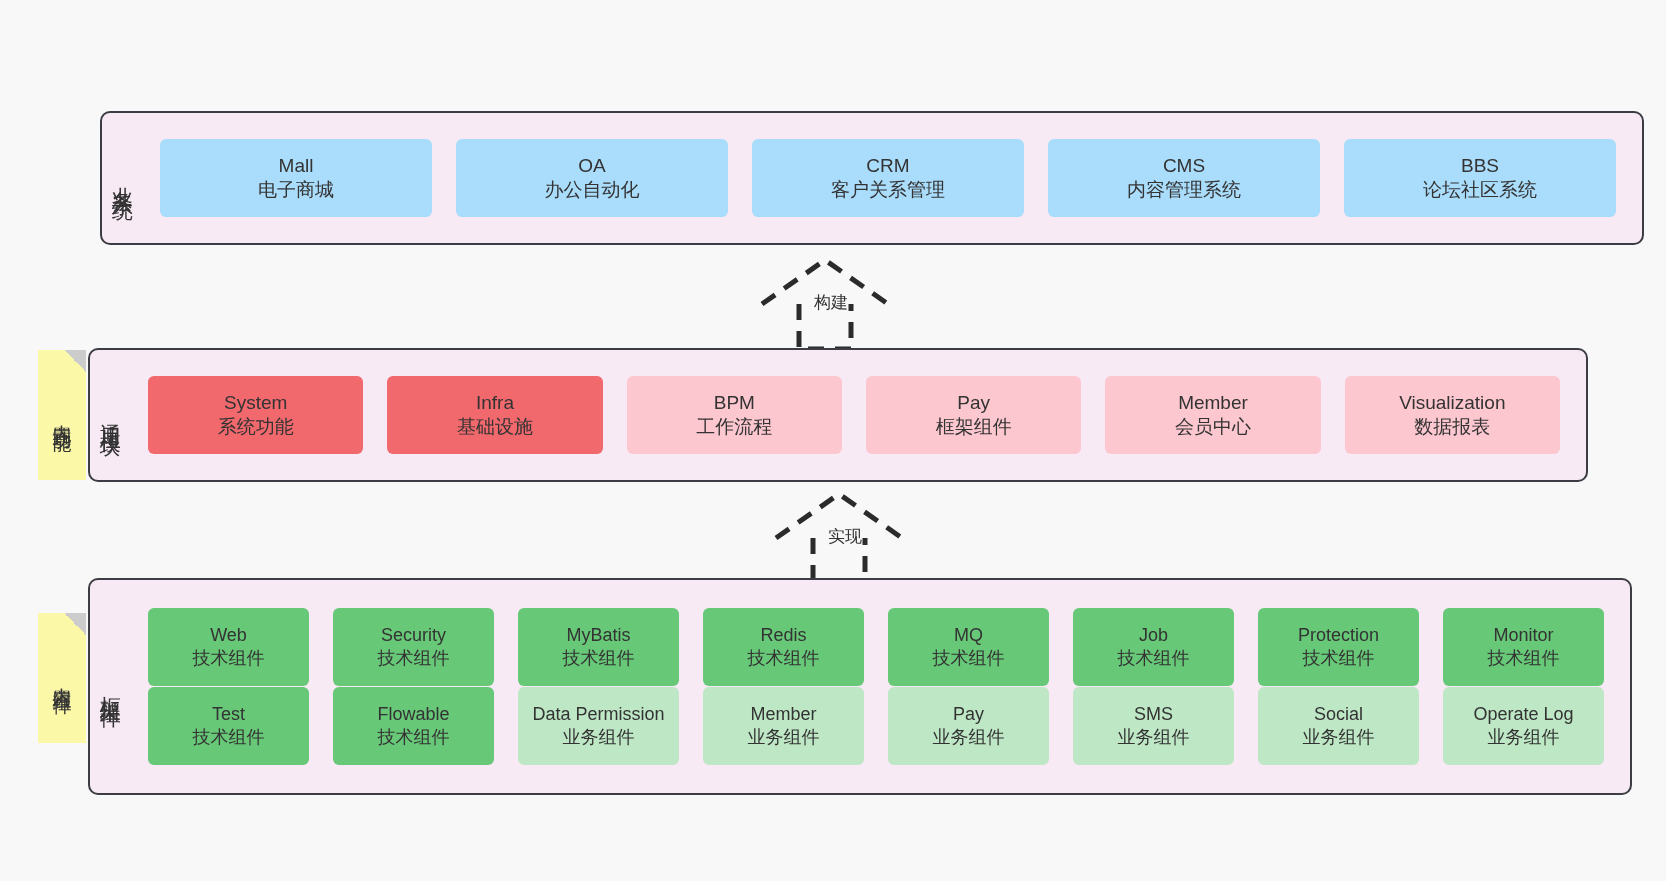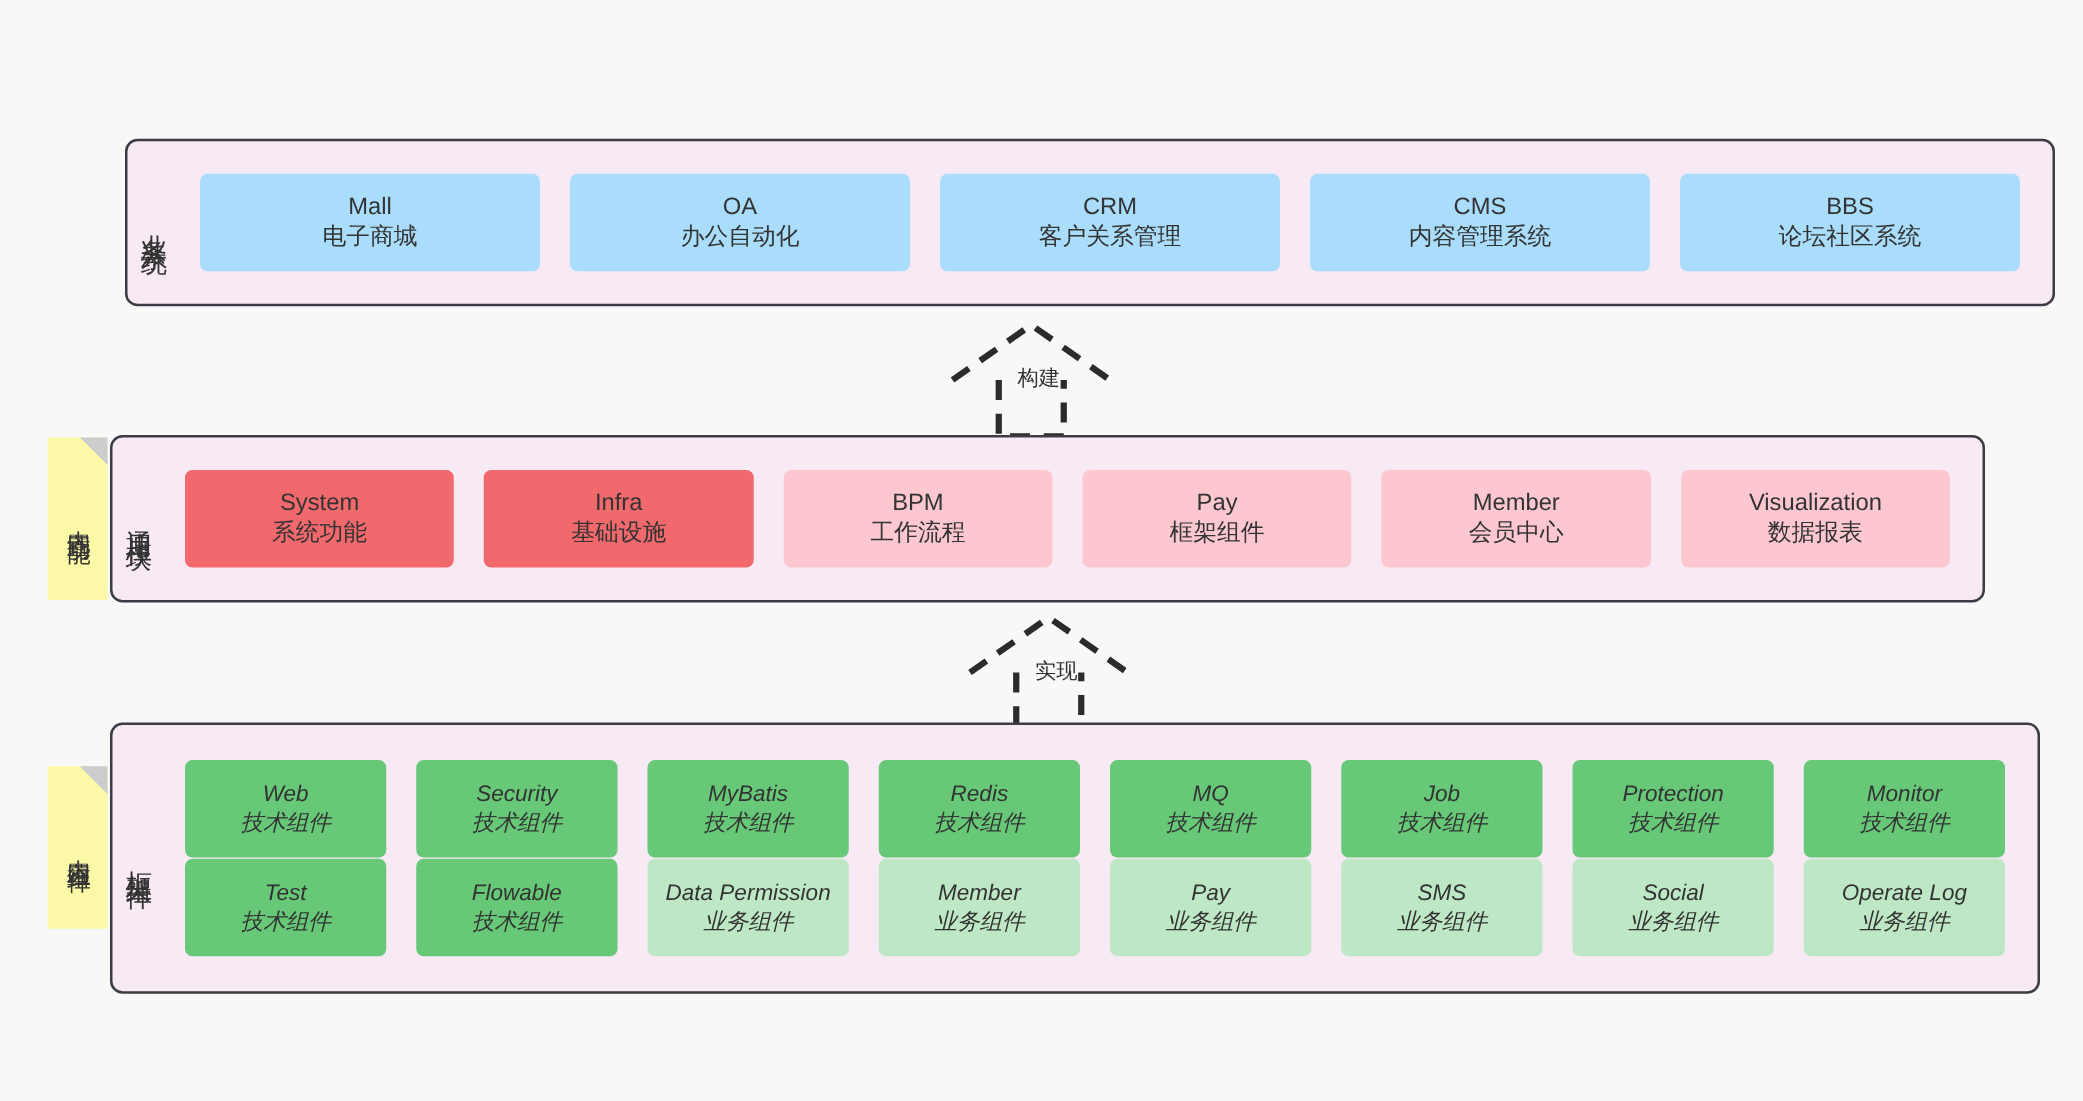--- a/index.html
+++ b/index.html
@@ -106,21 +106,20 @@
   #layer-framework {
     left: 88px;
     top: 578px;
     width: 1544px;
     height: 217px;
   }
   #layer-framework .layer-body {
     justify-content: center;
     gap: 1px;
     padding: 0 14px 0 6px;
-    font-style: italic;
   }
   #layer-framework .row { height: 78px; }
 
   
   .note {
     position: absolute;
     box-sizing: border-box;
     background: #fbf8a8;
     display: flex;
     align-items: center;

